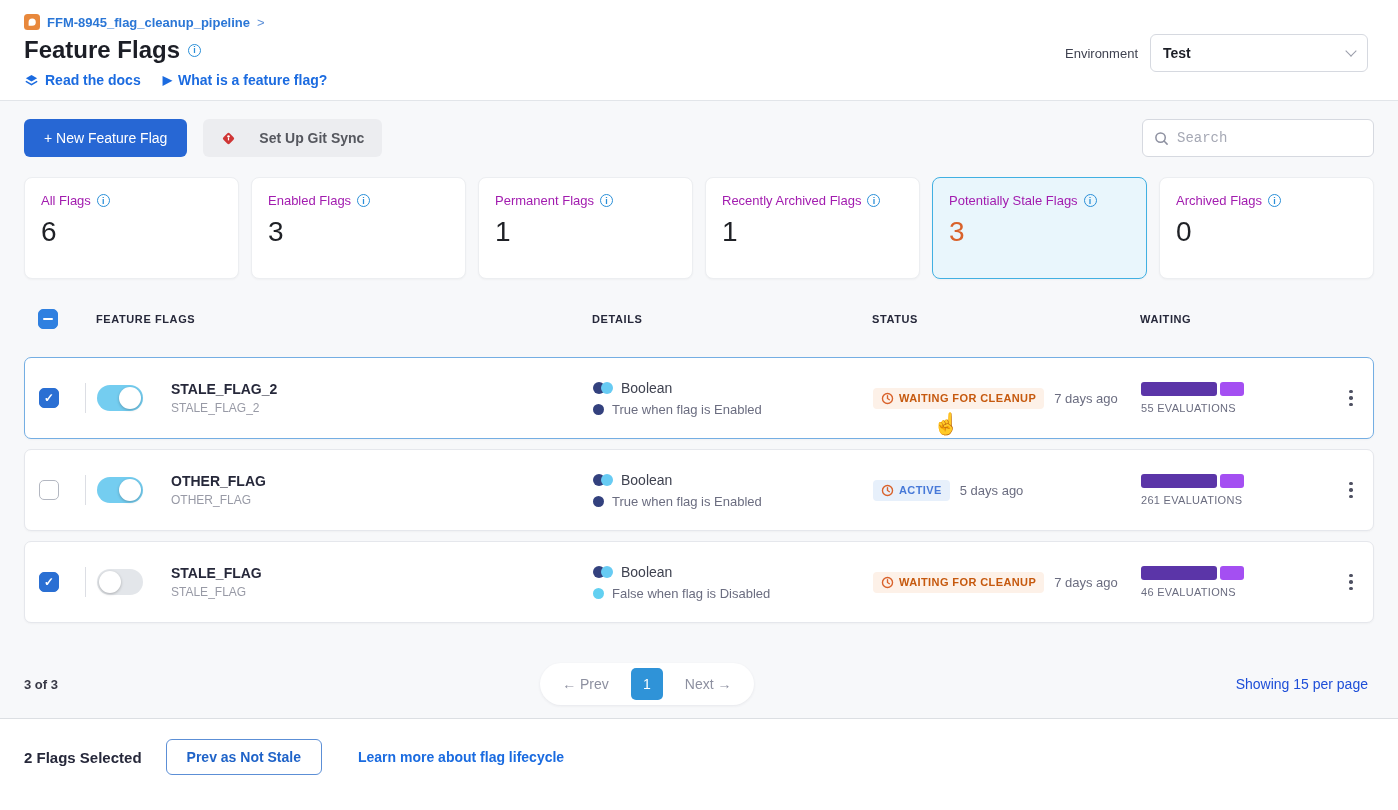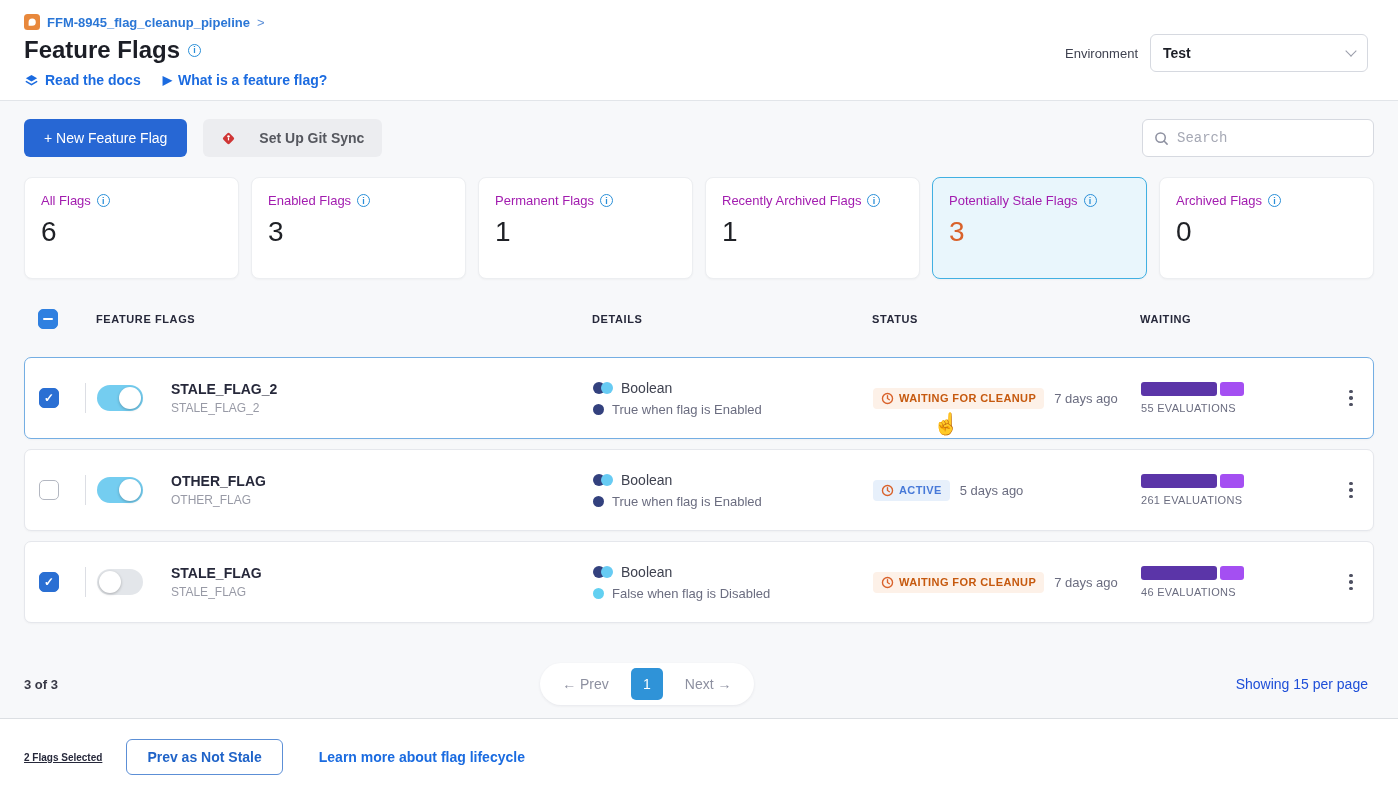--- a/index.html
+++ b/index.html
@@ -92,21 +92,21 @@
   
   .pagination { display:flex; align-items:center; padding:14px 30px 0 24px; }
   .page-count { font-size:13px; font-weight:bold; color:#383946; }
   .pager { margin:0 auto; background:#fff; border-radius:22px; display:flex; align-items:center; gap:8px; padding:5px 8px; box-shadow:0 1px 3px rgba(40,41,61,.08); }
   .pager-btn { font-size:14px; color:#8d90a0; background:none; border:none; padding:6px 14px; cursor:pointer; font-family:inherit; }
   .pager-page { width:32px; height:32px; background:#2f93d8; color:#fff; font-size:14px; border:none; border-radius:5px; cursor:pointer; font-family:inherit; }
   .per-page { font-size:14px; color:#1d4ed8; }
 
   
   .footer { margin-top:auto; background:#fff; border-top:1px solid #dcdfe3; padding:20px 24px; display:flex; align-items:center; gap:24px; }
-  .sel-count { font-size:10px; font-weight:bold; color:#26283a;text-decoration:underline; }
+  .sel-count { font-size:15px; font-weight:bold; color:#26283a; }
   .btn-outline { background:#fff; border:1px solid #5c8fd6; color:#1f63c8; font-size:14px; font-weight:bold; border-radius:6px; padding:9px 20px; cursor:pointer; font-family:inherit; }
   .footer-link { font-size:14px; font-weight:bold; color:#1a6be0; cursor:pointer; margin-left:12px; }
 
   .cursor-glyph { position:absolute; left:933px; top:412px; font-size:21px; color:#1c1e26; z-index:40; pointer-events:none; text-shadow:0 0 2px #fff; }
 </style>
 </head>
 <body>
 
 <div class="app">
 

